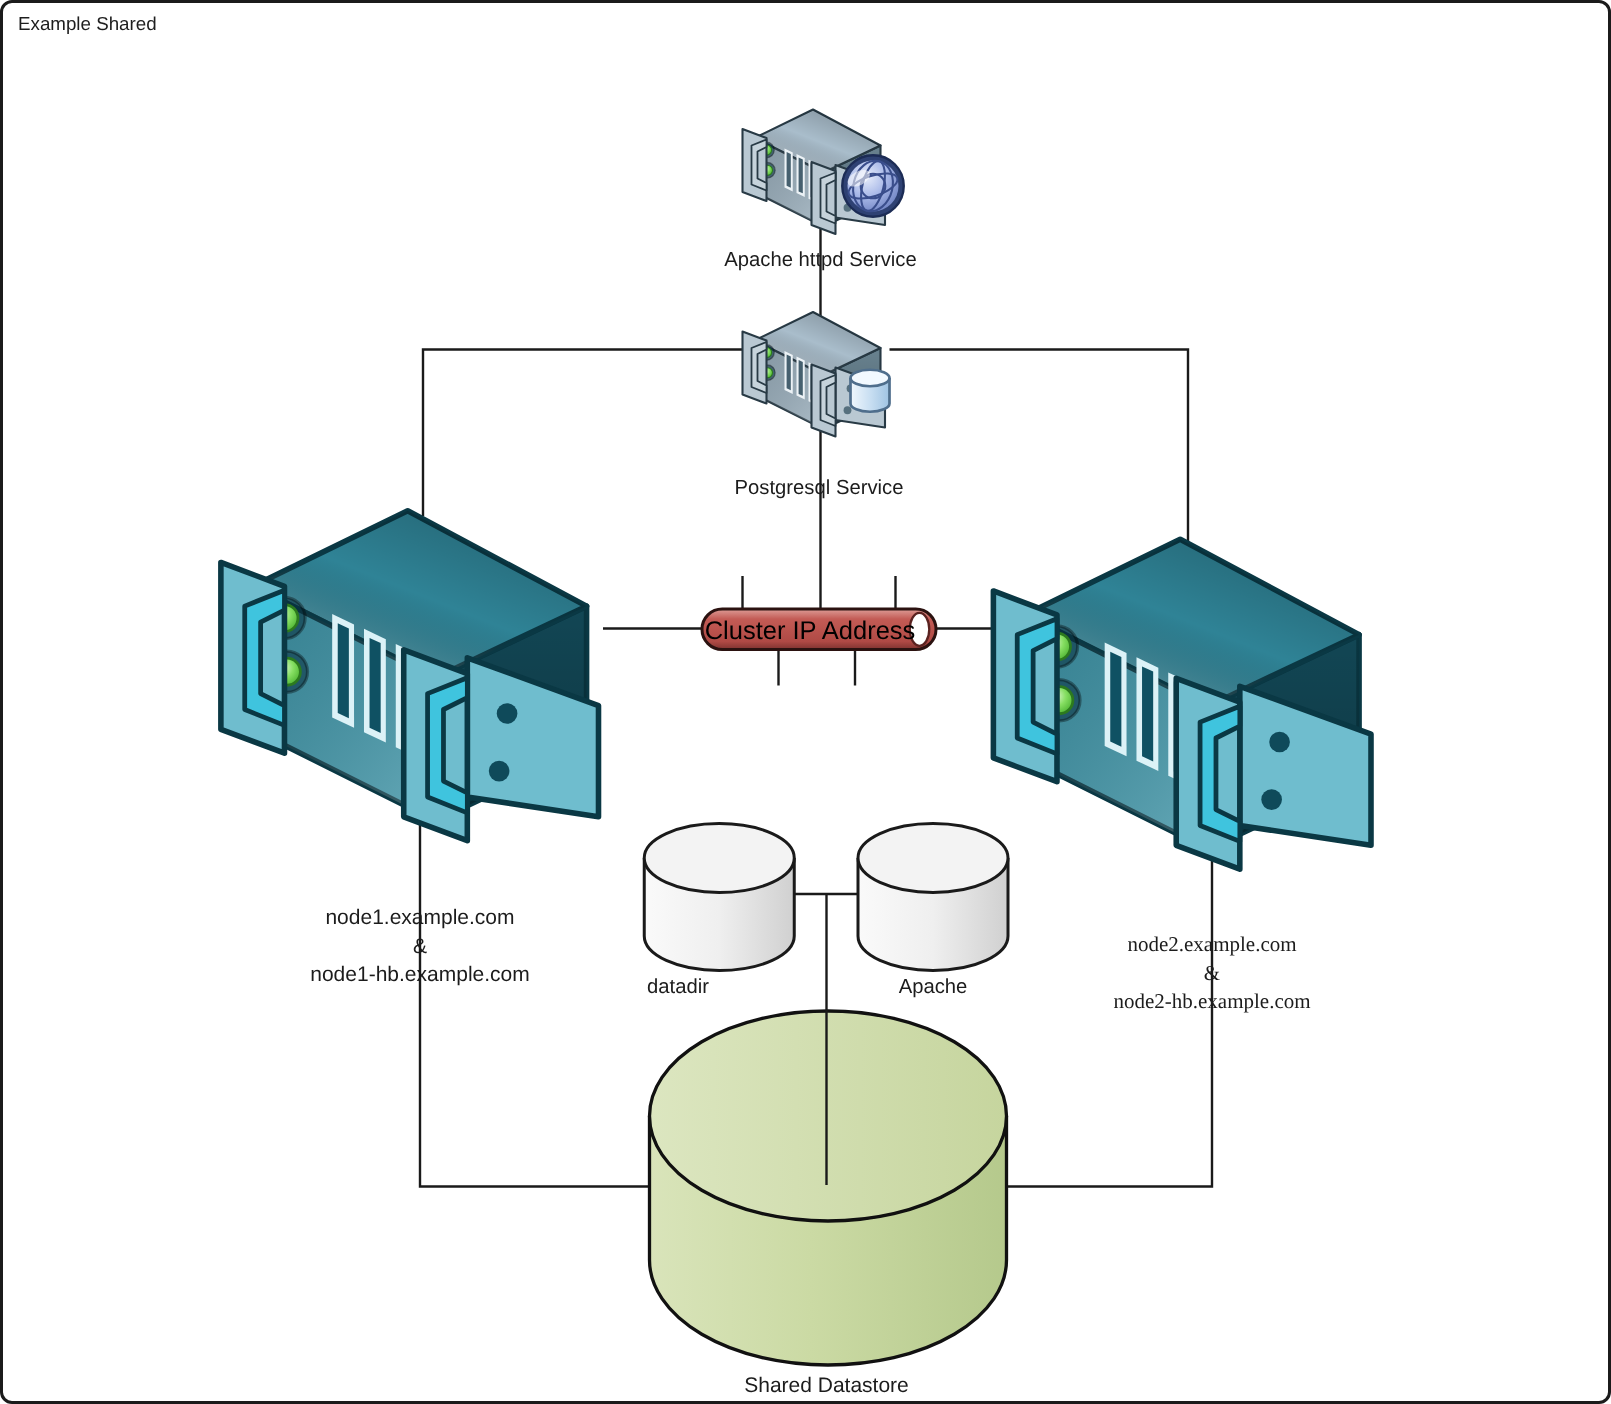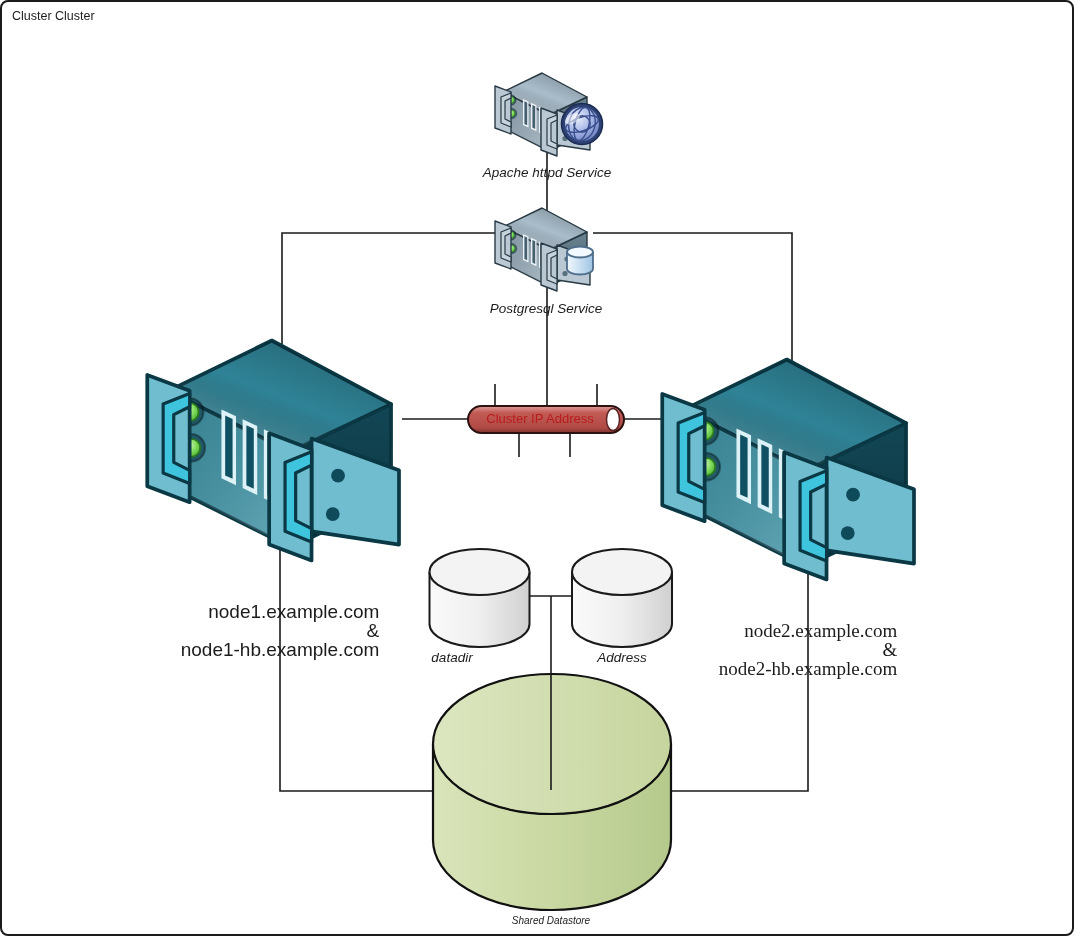--- a/index.html
+++ b/index.html
@@ -1,26 +1,26 @@
 <!DOCTYPE html>
 <html style="--c-node_teal_top: #2F8396; --c-node_teal_front: #3C93A6; --c-node_teal_side: #134A59; --c-node_teal_ear: #6FBDCE; --c-node_teal_bracket: #3FC4DE; --c-server_gray_top: #A9BDCB; --c-server_gray_front: #97ACBA; --c-server_gray_side: #6E8997; --c-server_gray_ear: #B9C8D2; --c-server_gray_bracket: #C6D3DB; --c-cluster_ip_red: #C05B55; --c-datastore_green: #CBDAA4; --c-storage_gray: #EFEFEF; --c-led_green: #6FD74B; --c-line_black: #1A1A1A;"><head>
 <meta charset="utf-8">
 <style>
   html,body{margin:0;padding:0;background:#fff;font-family:"Liberation Sans",sans-serif;}
   .canvas{position:relative;width:1074px;height:936px;box-sizing:border-box;
           border:2px solid #1b1b1b;border-radius:8px;background:#ffffff;overflow:hidden;}
   .diagram-svg{position:absolute;left:0;top:0;}
   .title{position:absolute;left:10px;top:7px;font-size:12.5px;color:#1e1e1e;}
   .lbl{position:absolute;transform:translateX(-50%);font-size:13.5px;color:#1c1c1c;
-       white-space:nowrap;text-align:center;font-style:italic;}
-  .lbl-block{position:absolute;transform:translateX(-50%);font-size:19px;color:#1c1c1c;
-       text-align:right;line-height:19px;white-space:nowrap;}
+       white-space:nowrap;text-align:center;}
+  .lbl-block{position:absolute;transform:translateX(-50%);font-size:14px;color:#1c1c1c;
+       text-align:center;line-height:19px;white-space:nowrap;}
   .lbl-block span{display:block;}
-  .cluster-ip-text{position:absolute;transform:translateX(-50%);font-size:13px;color:#b91c1c;}
-  .datastore-lbl{font-size:10px;}
+  .cluster-ip-text{position:absolute;transform:translateX(-50%);font-size:17px;color:#000000;}
+  .datastore-lbl{font-size:14px;}
 
   
   .use-teal{ --top:var(--c-node_teal_top,#2F8396); --front:var(--c-node_teal_front,#3C93A6);
              --side:var(--c-node_teal_side,#134A59); --ear:var(--c-node_teal_ear,#6FBDCE);
              --bracket:var(--c-node_teal_bracket,#3FC4DE);
              --outline:#0A3844; --slot-frame:#DCF2F7; --slot-inner:#0F5163; --screw:#0F4A5A; }
   .use-gray{ --top:var(--c-server_gray_top,#A9BDCB); --front:var(--c-server_gray_front,#97ACBA);
              --side:var(--c-server_gray_side,#6E8997); --ear:var(--c-server_gray_ear,#B9C8D2);
              --bracket:var(--c-server_gray_bracket,#C6D3DB);
              --outline:#283A45; --slot-frame:#ECF2F6; --slot-inner:#46606F; --screw:#56707E; }
@@ -177,38 +177,38 @@
 
     <g transform="translate(565,241)">
       <path d="M0,9 V26 A13,5.5 0 0 0 26,26 V9" fill="url(#dbGrad)" stroke="#4F6E8C" stroke-width="1.8"></path>
       <ellipse cx="13" cy="9" rx="13" ry="5.5" fill="#F2F9FF" stroke="#4F6E8C" stroke-width="1.8"></ellipse>
     </g>
 
     <use href="#rack-server" class="use-teal" x="0" y="0" width="112" height="100" transform="translate(132,312) scale(2.65)"></use>
     <use href="#rack-server" class="use-teal" x="0" y="0" width="112" height="100" transform="translate(647,331) scale(2.65)"></use>
   </svg>
 
-  <div class="title">Cluster Cluster</div>
+  <div class="title">Example Shared</div>
 
   <div class="lbl" style="left:545px;top:163px;">Apache httpd Service</div>
 
-  <div class="lbl" style="left:544px;top:299px;">Postgresql Service</div>
+  <div class="lbl" style="left:544px;top:315px;">Postgresql Service</div>
 
   <div class="cluster-ip-text" style="left:538px;top:409px;">Cluster IP Address</div>
 
   <div class="lbl-block" style="left:278px;top:600px;">
     <span>node1.example.com</span>
     <span>&amp;</span>
     <span>node1-hb.example.com</span>
   </div>
 
   <div class="lbl-block" style="left:806px;top:619px;font-family:Liberation Serif, serif;">
     <span>node2.example.com</span>
     <span>&amp;</span>
     <span>node2-hb.example.com</span>
   </div>
 
   <div class="lbl" style="left:450px;top:648px;">datadir</div>
 
-  <div class="lbl" style="left:620px;top:648px;">Address</div>
+  <div class="lbl" style="left:620px;top:648px;">Apache</div>
 
   <div class="lbl datastore-lbl" style="left:549px;top:913px;">Shared Datastore</div>
 </div>
 
 </body></html>

